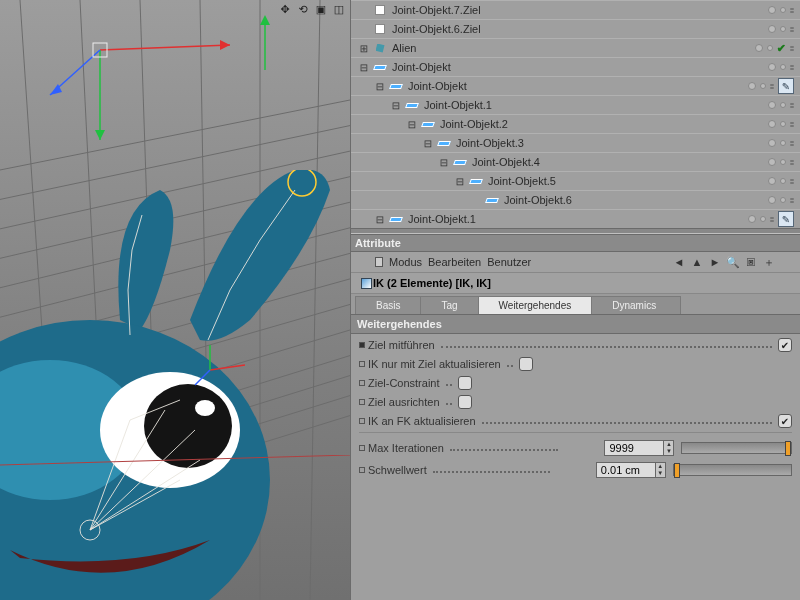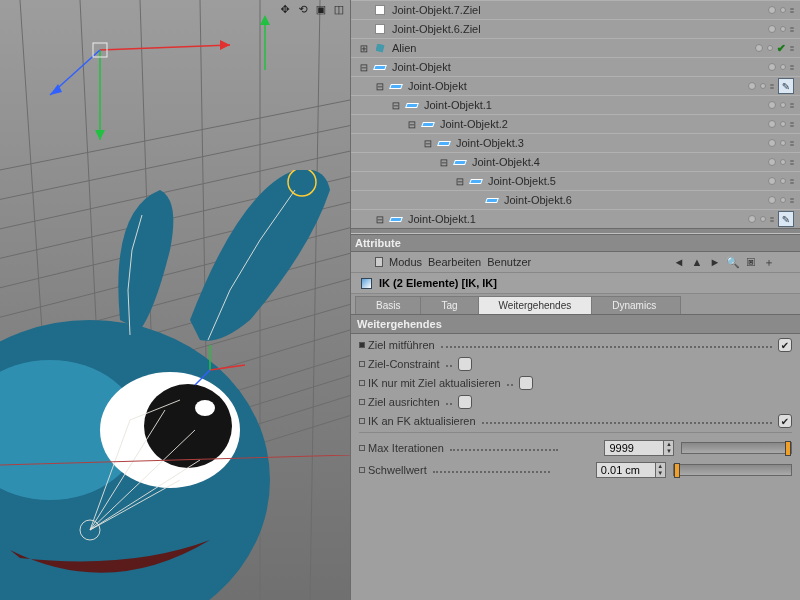--- a/index.html
+++ b/index.html
@@ -27,21 +27,21 @@
   .dots-col span { width:4px;height:2px;background:#777;border-radius:1px; }
 
   .divider { height: 6px; background: #888; border-top:1px solid #6a6a6a; border-bottom:1px solid #c0c0c0; }
 
   .attr-header { background: #8a8a8a; padding: 2px 4px; display:flex; align-items:center; border-top:1px solid #6a6a6a; border-bottom:1px solid #6a6a6a; }
   .menu-bar { display:flex; gap:6px; padding: 3px 24px; background:#a1a1a1; border-bottom:1px solid #888; align-items:center; }
   .menu-bar .mi { color:#2a2a2a; }
   .menu-right { margin-left:auto; display:flex; gap:4px; }
   .mr-icon { width:14px; height:14px; display:inline-flex; align-items:center; justify-content:center; color:#333; border-radius:2px; }
 
-  .selection-row { padding:3px 8px; font-weight:bold; background:#a1a1a1; display:flex; align-items:center; gap:6px; border-bottom:1px solid #888; }
+  .selection-row { padding:3px 8px; font-weight:bold; background:#a1a1a1; display:flex; align-items:center; border-bottom:1px solid #888; }
   .tabs { display:flex; flex-wrap:wrap; padding: 2px 4px 0 4px; background:#9a9a9a; gap:0; }
   .tab { padding:3px 20px; border:1px solid #7a7a7a; margin-right:-1px; margin-bottom:-1px; background:#8f8f8f; color:#eee; cursor:pointer; font-size:10px; }
   .tab.active { background:#e8e8e8; color:#333; }
   .section-head { padding:3px 6px; background:#8a8a8a; color:#eee; font-weight:bold; border-top:1px solid #6a6a6a; border-bottom:1px solid #6a6a6a; }
   .props { padding:4px 8px; background:#9f9f9f; }
   .prow { display:grid; grid-template-columns: 1fr; column-gap:10px; row-gap:5px; margin-bottom:1px; }
   .pfield { display:flex; align-items:center; gap:3px; }
   .plabel { white-space:nowrap; color:#333; }
   .lead-dot { width:6px;height:6px;border:1px solid #555; display:inline-block; }
   .lead-dot.active{ background:#333; }
@@ -370,27 +370,27 @@
   <div class="props">
     <div class="prow">
       <div class="pfield">
         <span class="lead-dot active"></span>
         <span class="plabel">Ziel mitführen</span>
         <span class="dots-fill"></span>
         <span class="checkbox checked"></span>
       </div>
       <div class="pfield">
         <span class="lead-dot"></span>
-        <span class="plabel">Ziel-Constraint</span>
+        <span class="plabel">IK nur mit Ziel aktualisieren</span>
         <span class="dots-fill" style="flex:0 0 6px"></span>
         <span class="checkbox"></span>
       </div>
       <div class="pfield">
         <span class="lead-dot"></span>
-        <span class="plabel">IK nur mit Ziel aktualisieren</span>
+        <span class="plabel">Ziel-Constraint</span>
         <span class="dots-fill" style="flex:0 0 6px"></span>
         <span class="checkbox"></span>
       </div>
       <div class="pfield">
         <span class="lead-dot"></span>
         <span class="plabel">Ziel ausrichten</span>
         <span class="dots-fill" style="flex:0 0 6px"></span>
         <span class="checkbox"></span>
       </div>
       <div class="pfield">

